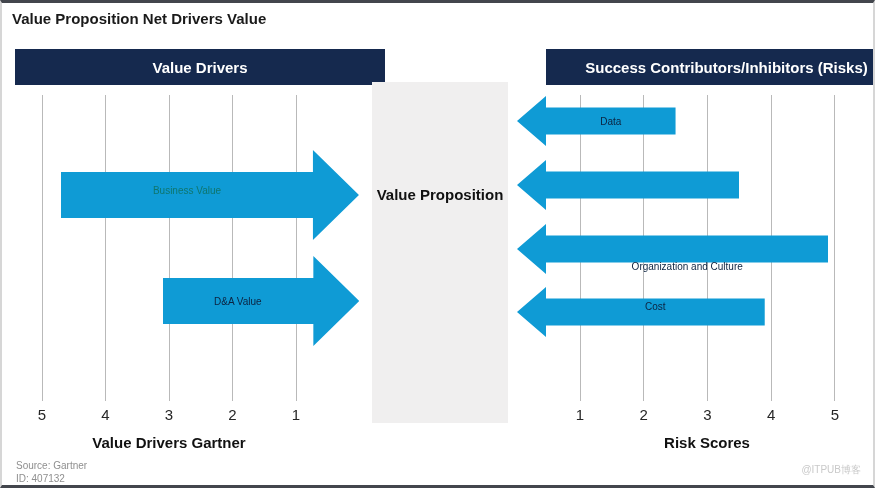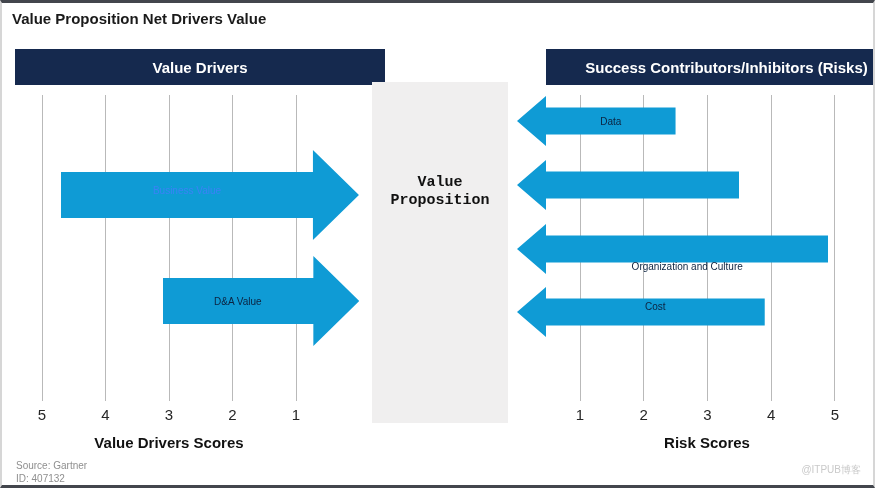--- a/index.html
+++ b/index.html
@@ -44,21 +44,21 @@
   }
   .center-text {
     position: absolute;
     left: 0; width: 100%;
     text-align: center;
     font-size: 15px;
     font-weight: bold;
     color: #111111;
     line-height: 1.18;
   }
-  .center-text.vp  { top: 92px; font-family: Liberation Mono, monospace; }
+  .center-text.vp  { top: 104px; }
   .center-text.nbv { top: 190px; }
   .gridline {
     position: absolute;
     width: 1px;
     background: #b9b9b9;
     z-index: 1;
   }
   .tick {
     position: absolute;
     width: 30px;
@@ -112,21 +112,21 @@
   </div>
 
   <div class="header header-right" style="background: rgb(21, 41, 78);">
     <span>Success Contributors/Inhibitors (Risks)</span>
   </div>
 
   <div class="center-box" style="background: rgb(240, 239, 239);">
     <div class="center-text vp">Value Proposition</div>
   </div>
 
-  <div class="axis-label" style="left:57px; top:431px;">Value Drivers Scores</div>
+  <div class="axis-label" style="left:57px; top:431px;">Value Drivers Gartner</div>
 
   <div class="axis-label" style="left:595px; top:431px;">Risk Scores</div>
 
   <div class="source">
     <div>Source: Gartner</div>
     <div>ID: 407132</div>
   </div>
 
   <div class="watermark">@ITPUB博客</div>
 
@@ -137,21 +137,21 @@
     <div class="gridline" style="left: 166.5px; top: 92px; height: 306px; background: rgb(185, 185, 185);"></div>
     <div class="tick" style="left: 152px; top: 403px;">3</div>
     <div class="gridline" style="left: 230px; top: 92px; height: 306px; background: rgb(185, 185, 185);"></div>
     <div class="tick" style="left: 215.5px; top: 403px;">2</div>
     <div class="gridline" style="left: 293.5px; top: 92px; height: 306px; background: rgb(185, 185, 185);"></div>
     <div class="tick" style="left: 279px; top: 403px;">1</div>
     <div class="arrow-wrap" style="left: 59.05px; top: 147px; width: 297.95px; height: 90px;">
       <svg width="297.95" height="90" viewBox="0 0 297.95 90">
         <polygon points="0,22 251.95,22 251.95,0 297.95,45 251.95,90 251.95,68 0,68" fill="#0f9bd5"></polygon>
       </svg>
-      <div class="arrow-label" style="color: #3b82f6; left: 0px; width: 251.95px; top: 22px; height: 36px;">Business Value</div>
+      <div class="arrow-label" style="color: #0f766e; left: 0px; width: 251.95px; top: 22px; height: 36px;">Business Value</div>
     </div>
     <div class="arrow-wrap" style="left: 160.65px; top: 253px; width: 196.35px; height: 90px;">
       <svg width="196.35000000000002" height="90" viewBox="0 0 196.35000000000002 90">
         <polygon points="0,22 150.35000000000002,22 150.35000000000002,0 196.35000000000002,45 150.35000000000002,90 150.35000000000002,68 0,68" fill="#0f9bd5"></polygon>
       </svg>
       <div class="arrow-label" style="color: rgb(12, 35, 64); left: 0px; width: 150.35px; top: 22px; height: 46px;">D&amp;A Value</div>
     </div>
     <div class="gridline" style="left: 577.5px; top: 92px; height: 306px; background: rgb(185, 185, 185);"></div>
     <div class="tick" style="left: 563px; top: 403px;">1</div>
     <div class="gridline" style="left: 641.2px; top: 92px; height: 306px; background: rgb(185, 185, 185);"></div>

